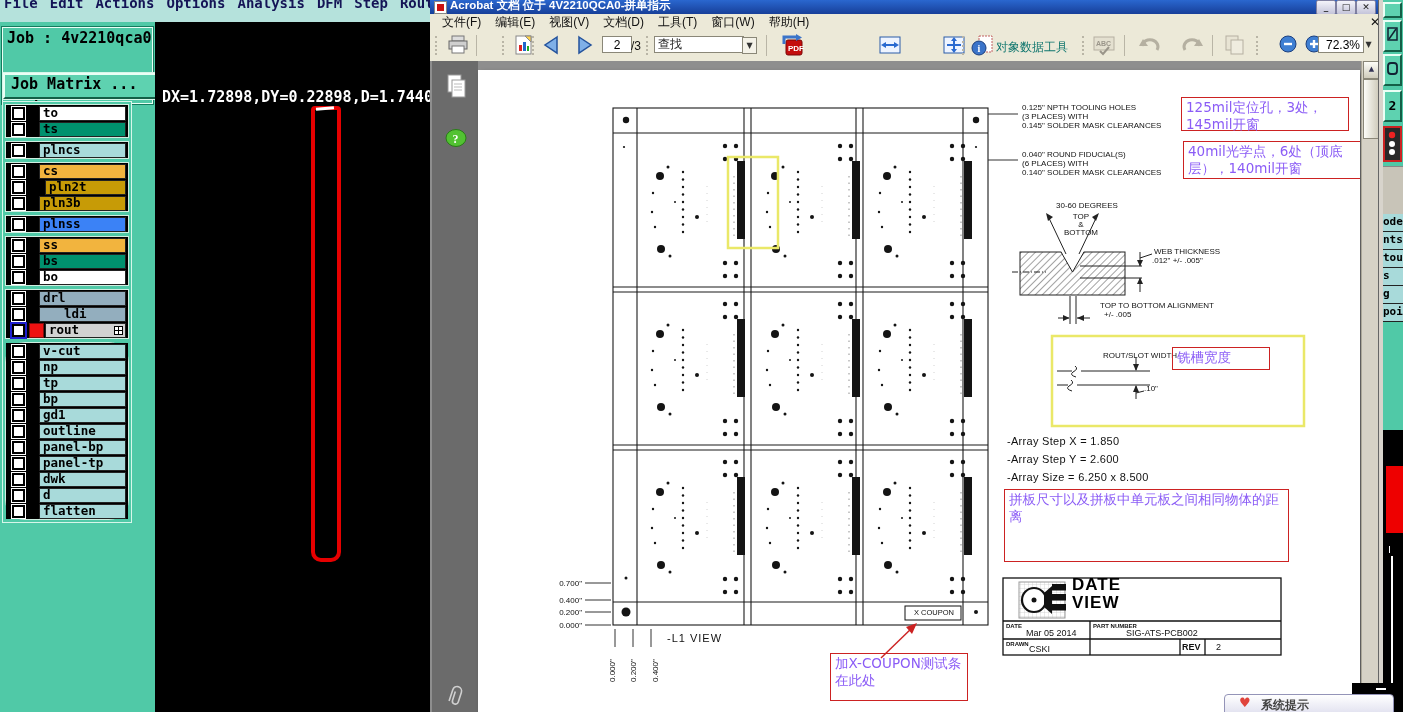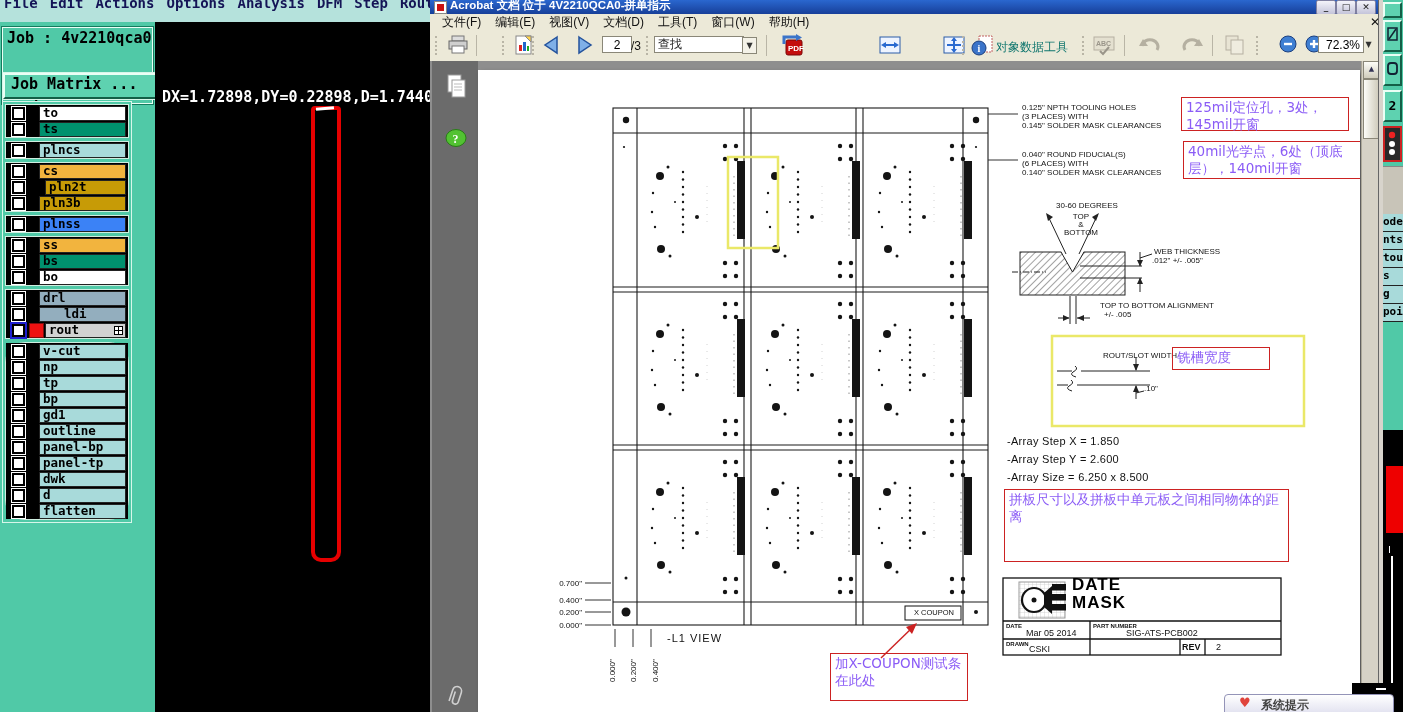--- a/index.html
+++ b/index.html
@@ -594,21 +594,21 @@
       <div class="cad" style="left:625px;top:281px;">ROUT/SLOT WIDTH</div>
       <div class="note" style="left:694px;top:277px;width:88px;height:19px;">铣槽宽度</div>
       <div class="cad" style="left:666px;top:314px;">.10"</div>
 
       <div class="cad11" style="left:529px;top:362px;">-Array Step X = 1.850</div>
       <div class="cad11" style="left:529px;top:380px;">-Array Step Y = 2.600</div>
       <div class="cad11" style="left:529px;top:398px;">-Array Size = 6.250 x 8.500</div>
       <div class="note" style="left:526px;top:419px;width:275px;height:69px;">拼板尺寸以及拼板中单元板之间相同物体的距离</div>
 
       <div style="position:absolute;left:594px;top:506px;font:bold 17px/18px 'Liberation Sans',sans-serif;letter-spacing:1px;color:#000;">DATE</div>
-      <div style="position:absolute;left:594px;top:524px;font:bold 17px/18px 'Liberation Sans',sans-serif;letter-spacing:1px;color:#000;">MASK</div>
+      <div style="position:absolute;left:594px;top:524px;font:bold 17px/18px 'Liberation Sans',sans-serif;letter-spacing:1px;color:#000;">VIEW</div>
       <div class="tbl" style="left:528px;top:553px;">DATE</div>
       <div class="tbv" style="left:548px;top:558px;">Mar 05 2014</div>
       <div class="tbl" style="left:615px;top:553px;">PART NUMBER</div>
       <div class="tbv" style="left:648px;top:558px;">SIG-ATS-PCB002</div>
       <div class="tbl" style="left:528px;top:571px;">DRAWN</div>
       <div class="tbv" style="left:551px;top:574px;">CSKI</div>
       <div class="tbv" style="left:704px;top:572px;font-weight:bold;">REV</div>
       <div class="tbv" style="left:738px;top:572px;">2</div>
 
       <div class="cad" style="left:58px;top:509px;width:46px;text-align:right;">0.700"</div>

